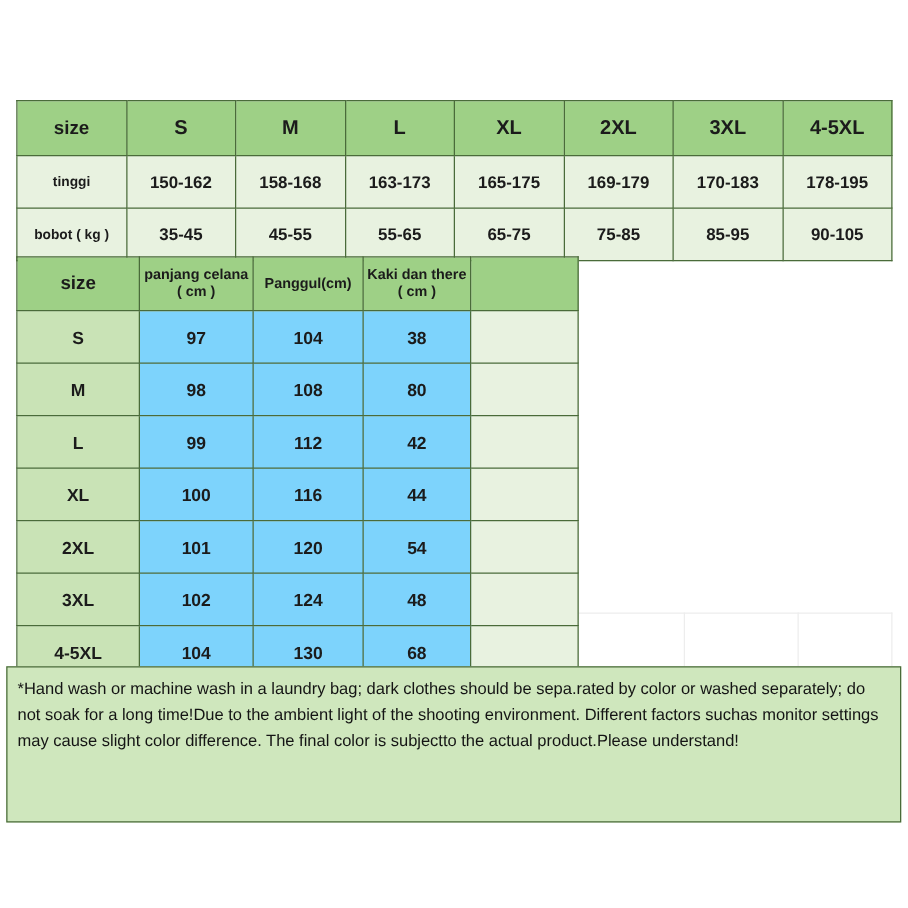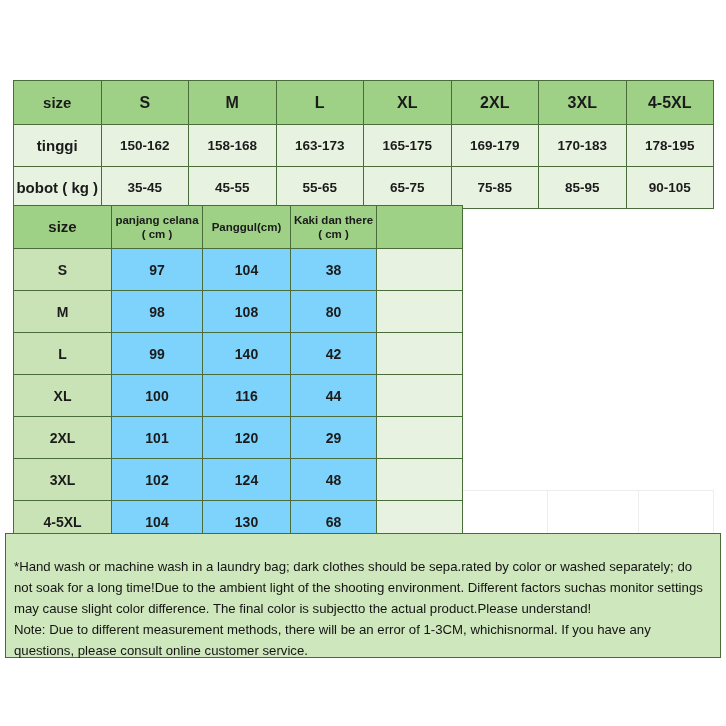--- a/index.html
+++ b/index.html
@@ -46,21 +46,21 @@
   }
   .table-sizes tr.header-row td {
     background: #9ed086;
     font-size: 16px;
     height: 43px;
   }
   .table-sizes tr.header-row td.hdr-label {
     font-size: 15px;
   }
   .table-sizes td.row-label {
-    font-size: 15px;
+    font-size: 11px;
   }
 
   
   .table-measure {
     position: absolute;
     left: 13px;
     top: 205px;
     width: 449px;
     border-collapse: collapse;
     table-layout: fixed;
@@ -124,21 +124,21 @@
   
   .footer-note {
     position: absolute;
     left: 5px;
     top: 533px;
     width: 716px;
     height: 125px;
     background: #cfe7bd;
     border: 1.5px solid #4a6b3a;
     box-sizing: border-box;
-    padding: 22px 8px 4px 8px;
+    padding: 6px 8px 4px 8px;
   }
   .footer-note p {
     margin: 0;
     font-size: 13.2px;
     line-height: 21px;
     color: #141414;
     font-family: "Liberation Sans", sans-serif;
   }
 </style>
 </head>
@@ -222,36 +222,36 @@
       <tr>
         <td class="size-cell">M</td>
         <td>98</td>
         <td>108</td>
         <td>80</td>
         <td class="blank-cell"></td>
       </tr>
       <tr>
         <td class="size-cell">L</td>
         <td>99</td>
-        <td>140</td>
+        <td>112</td>
         <td>42</td>
         <td class="blank-cell"></td>
       </tr>
       <tr>
         <td class="size-cell">XL</td>
         <td>100</td>
         <td>116</td>
         <td>44</td>
         <td class="blank-cell"></td>
       </tr>
       <tr>
         <td class="size-cell">2XL</td>
         <td>101</td>
         <td>120</td>
-        <td>29</td>
+        <td>54</td>
         <td class="blank-cell"></td>
       </tr>
       <tr>
         <td class="size-cell">3XL</td>
         <td>102</td>
         <td>124</td>
         <td>48</td>
         <td class="blank-cell"></td>
       </tr>
       <tr>
@@ -259,16 +259,15 @@
         <td>104</td>
         <td>130</td>
         <td>68</td>
         <td class="blank-cell"></td>
       </tr>
     </tbody>
   </table>
 
   <div class="footer-note">
     <p>*Hand wash or machine wash in a laundry bag; dark clothes should be sepa.rated by color or washed separately; do not soak for a long time!Due to the ambient light of the shooting environment. Different factors suchas monitor settings may cause slight color difference. The final color is subjectto the actual product.Please understand!</p>
-    <p>Note: Due to different measurement methods, there will be an error of 1-3CM, whichisnormal. If you have any questions, please consult online customer service.</p>
   </div>
 
 </div>
 
 </body></html>

